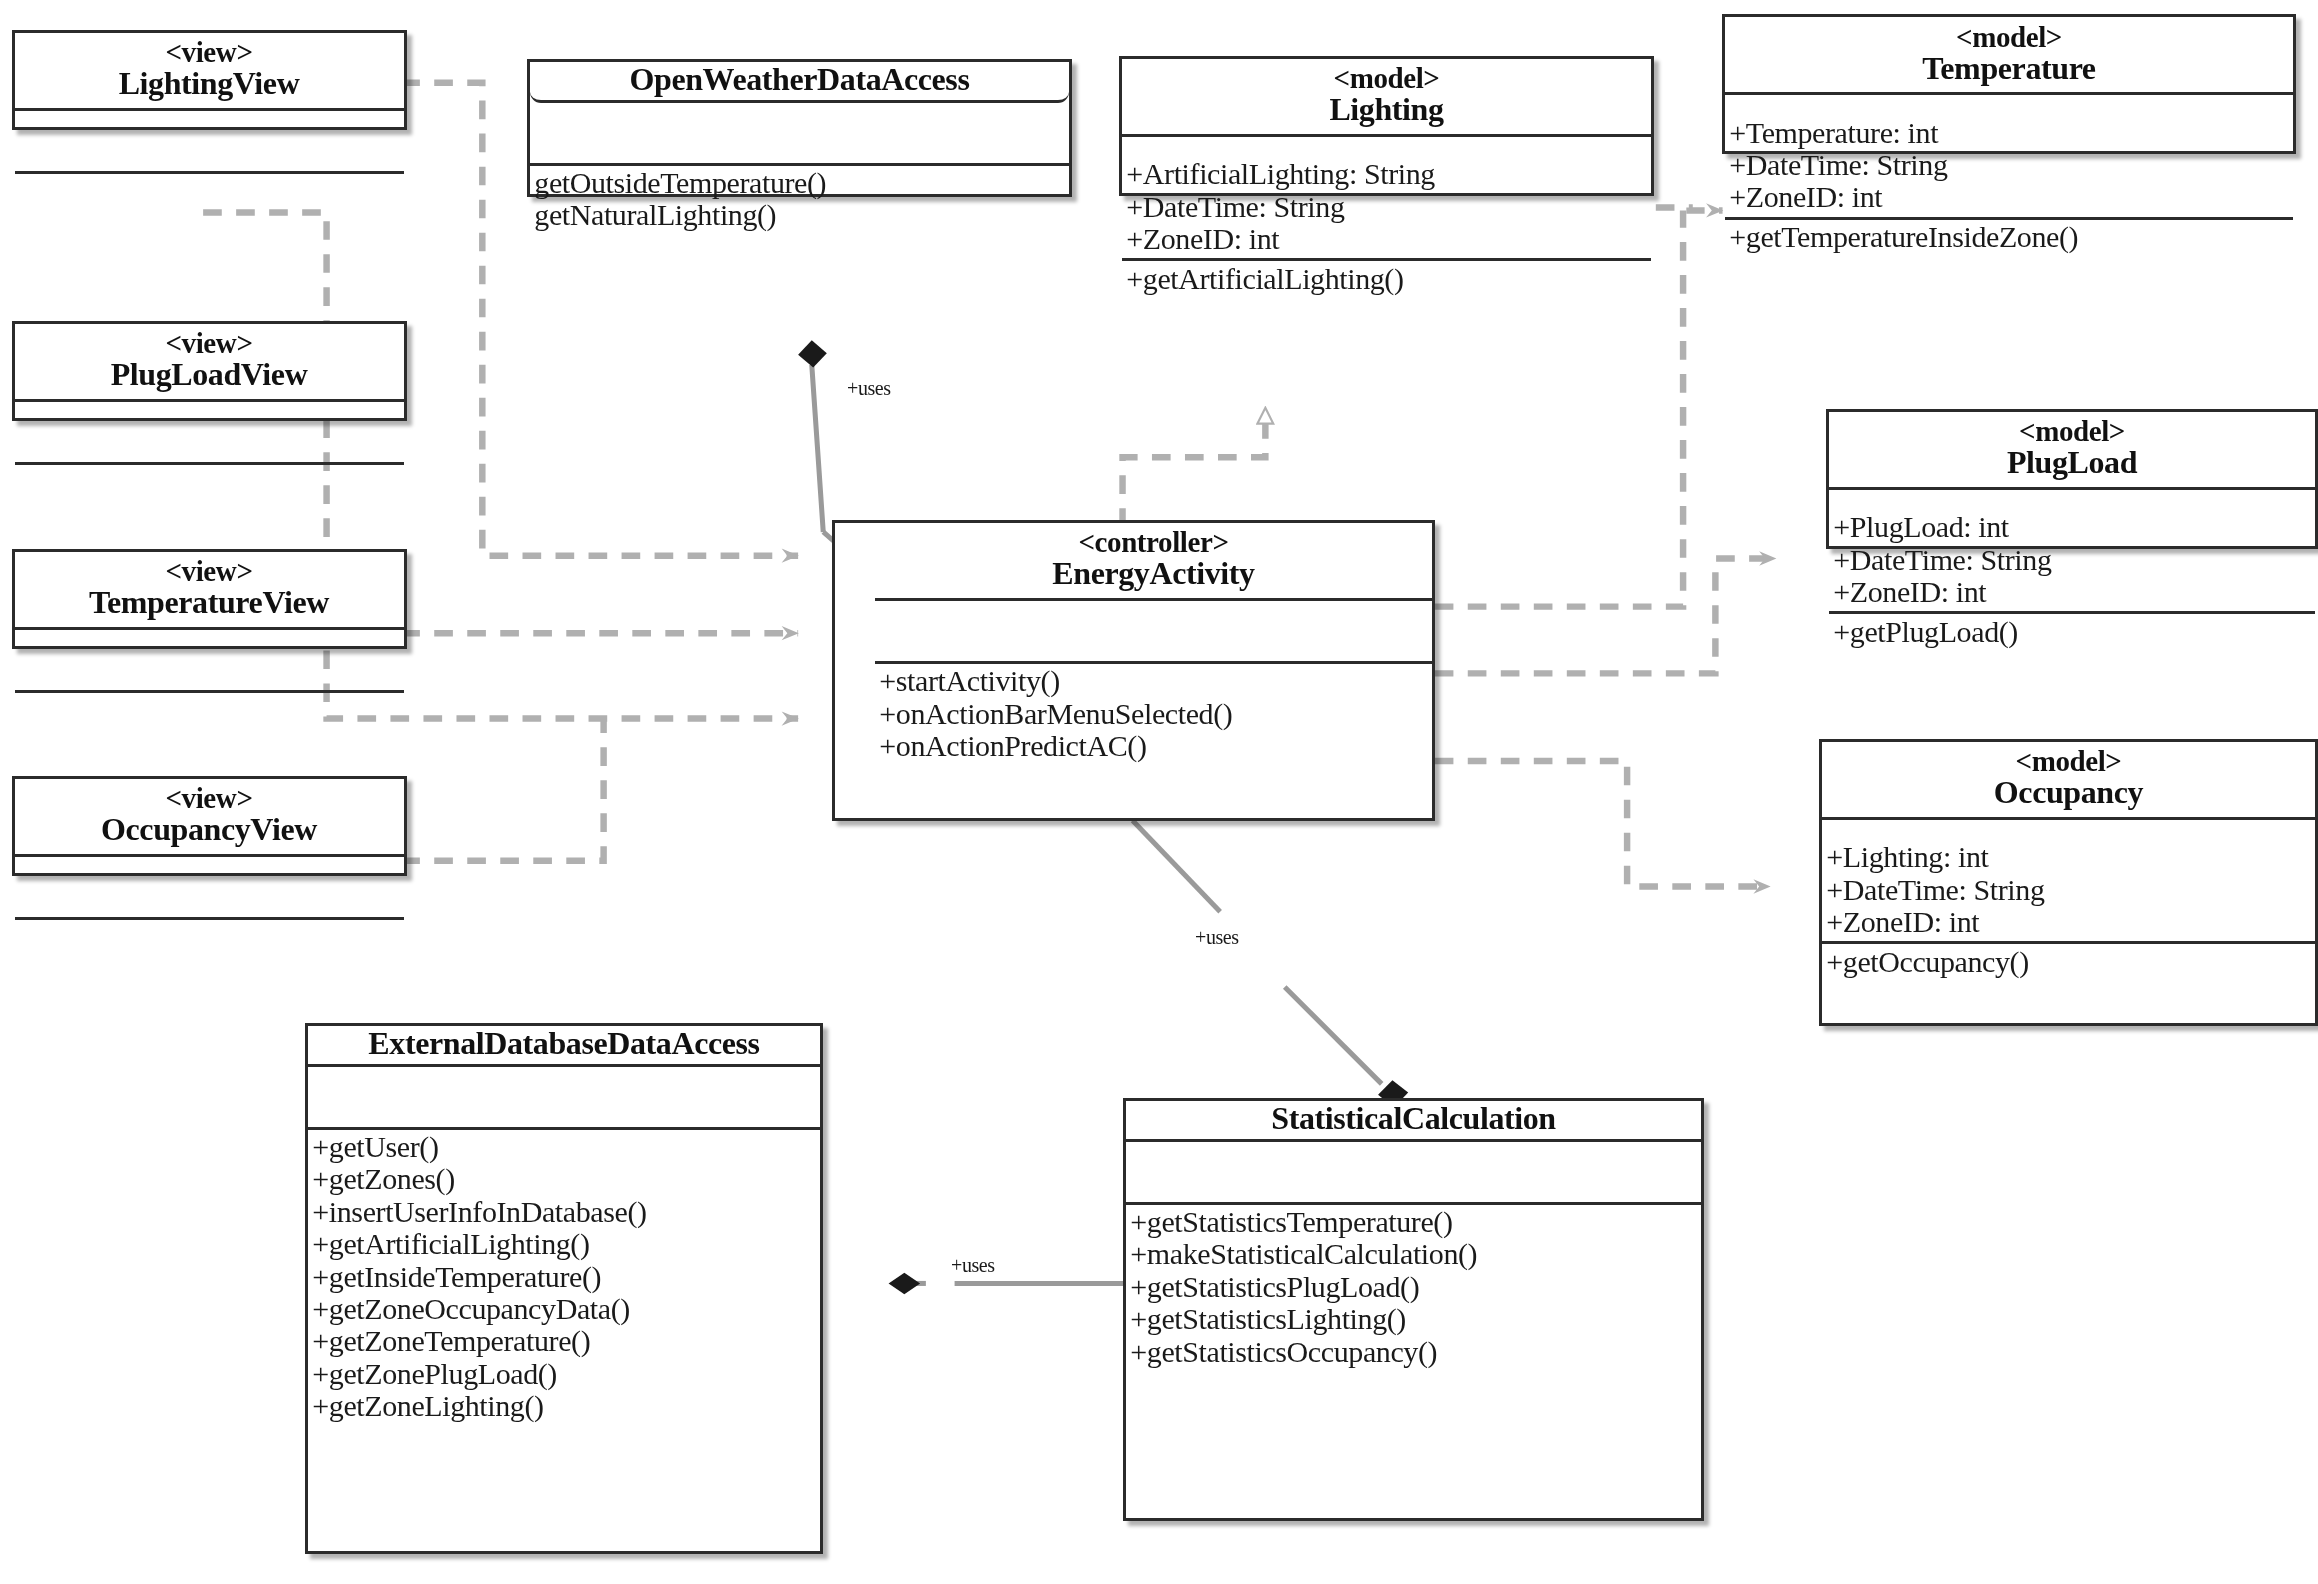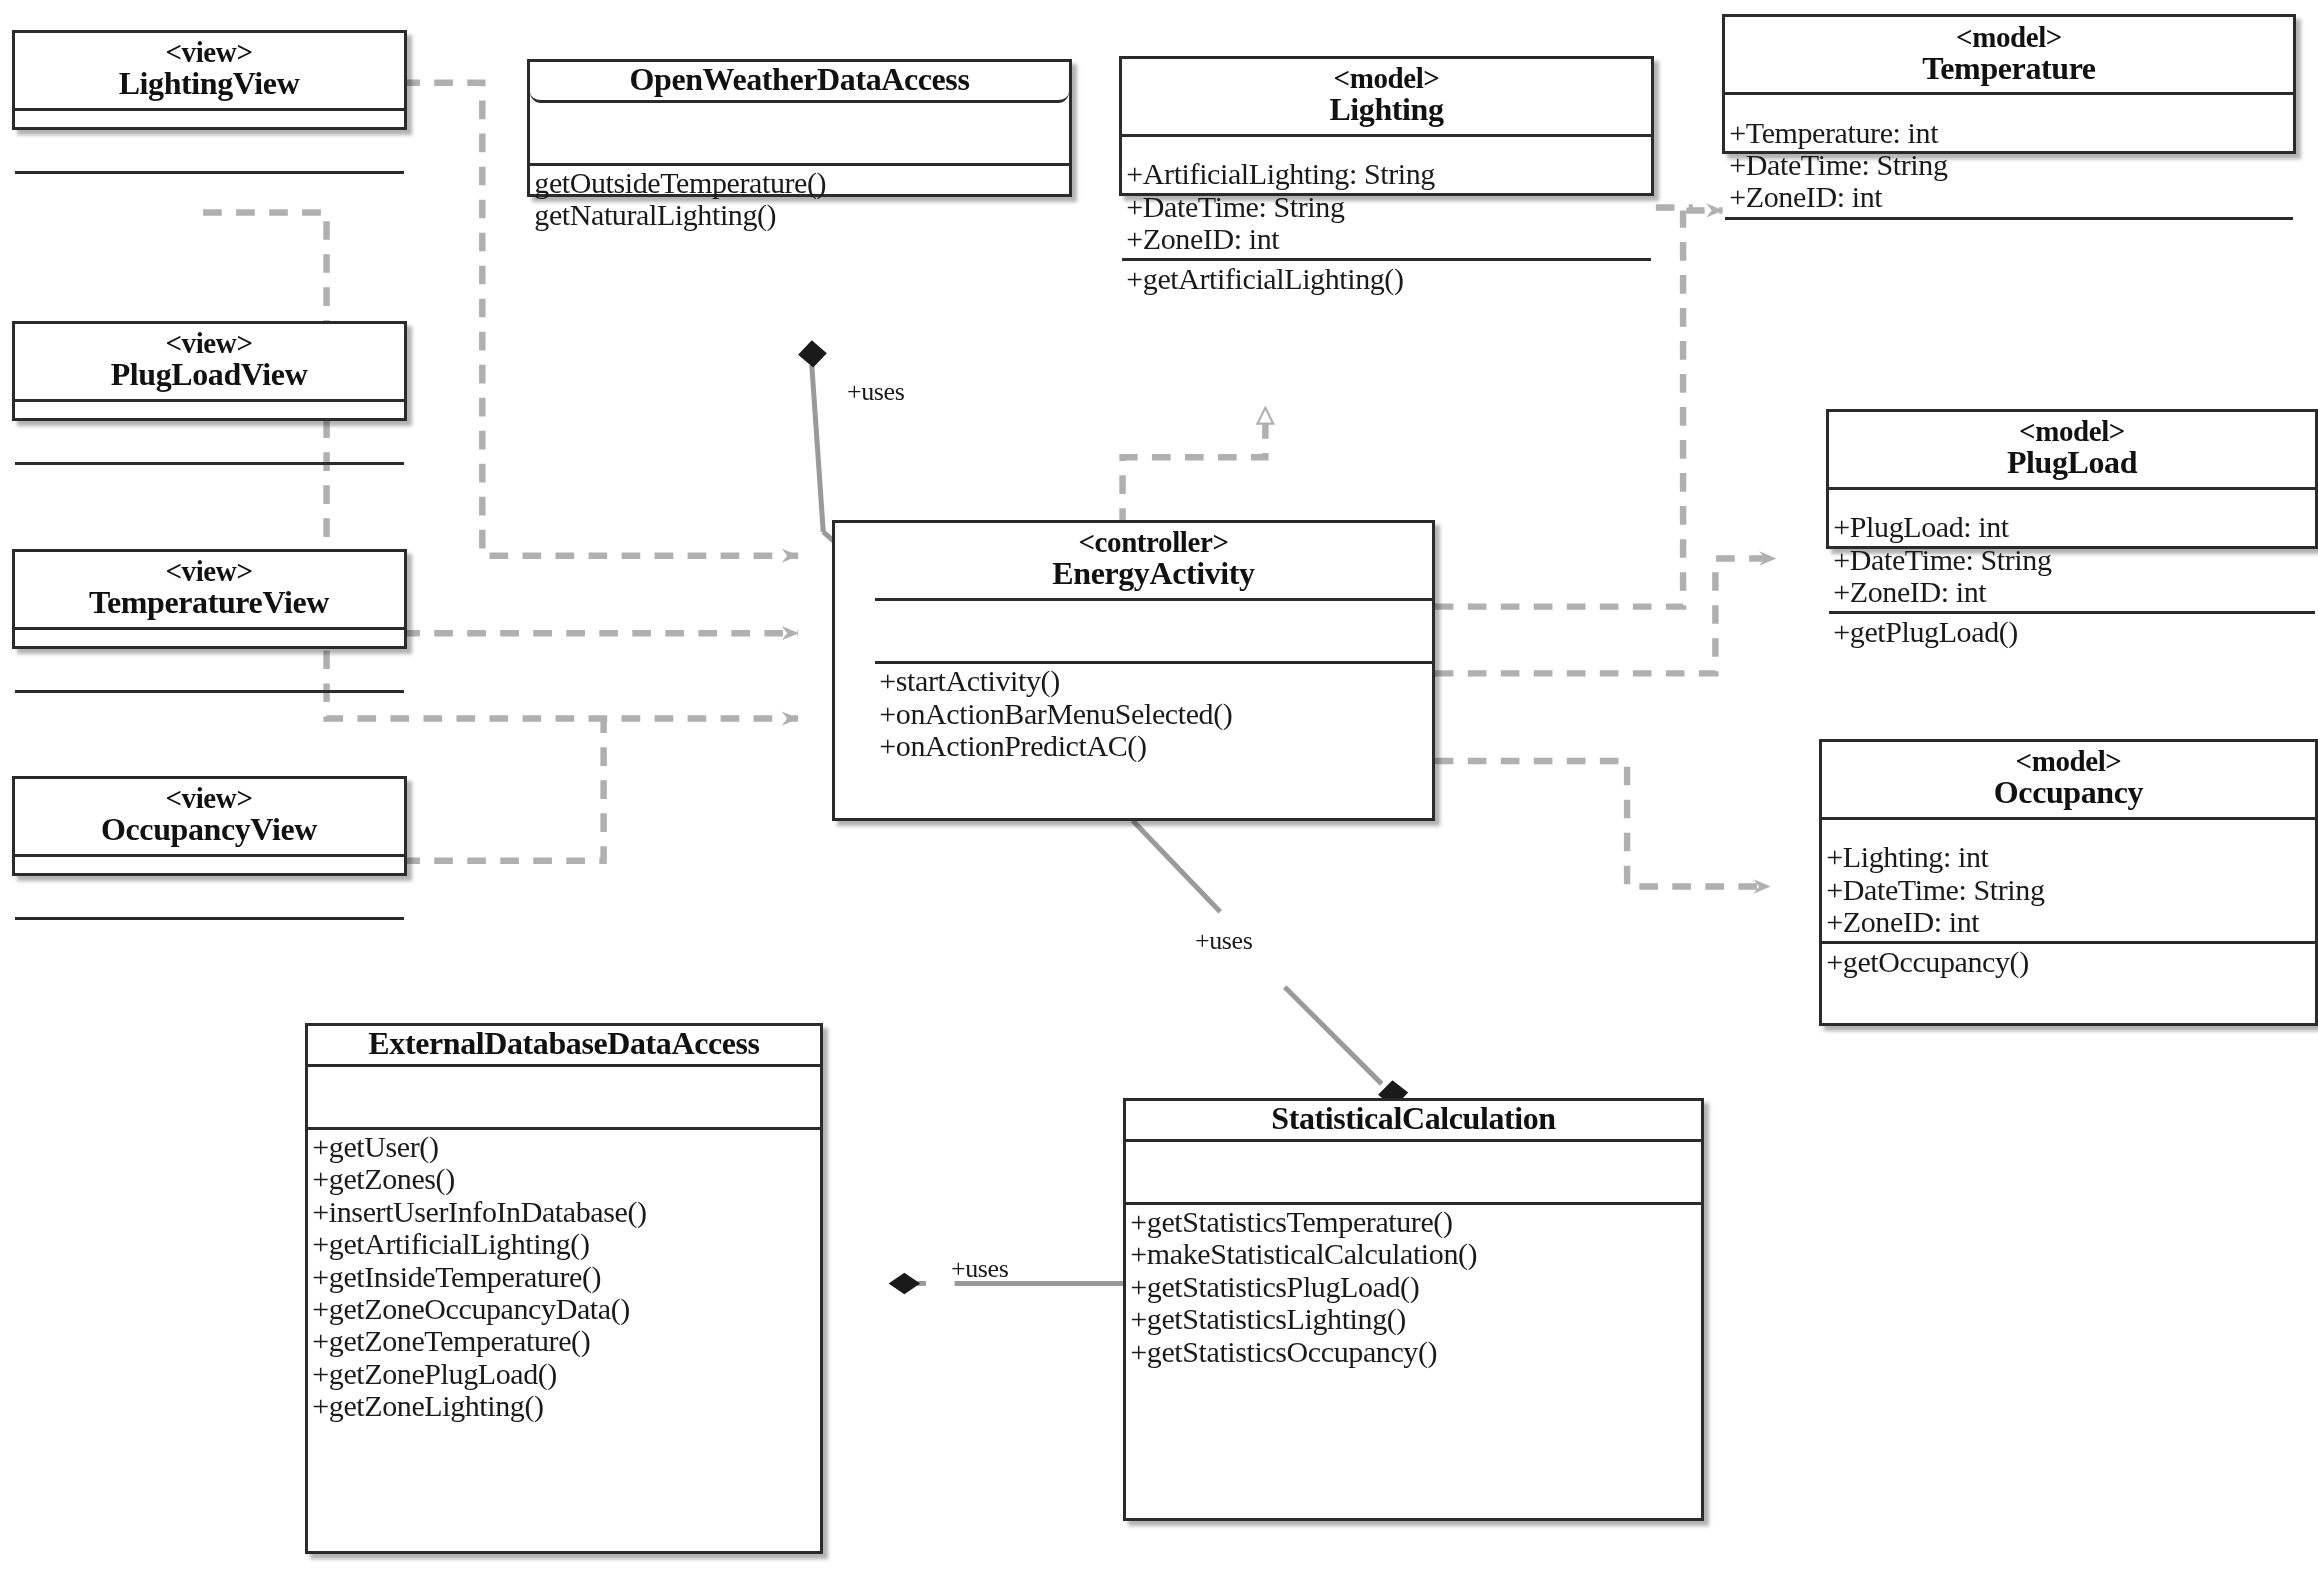--- a/index.html
+++ b/index.html
@@ -74,21 +74,21 @@
     position: absolute;
     left: 0; top: 0;
     width: 2319px;
     height: 1585px;
     z-index: 2;
     pointer-events: none;
   }
   .edge-label {
     position: absolute;
     font-family: "Liberation Serif", "DejaVu Serif", serif;
-    font-size: 26px;
+    font-size: 20px;
     color: #1a1a1a;
     white-space: nowrap;
     z-index: 6;
     letter-spacing: -0.4px;
   }
 </style>
 </head>
 <body>
 
 <div id="canvas">
@@ -208,20 +208,23 @@
   <div class="uml-class" style="left:1722px; top:14.4px; width:574px; height:140px;">
     <div class="uml-header">
       <span class="stereotype">&lt;model&gt;</span>
       <span class="classname">Temperature</span>
     </div>
     <div class="uml-attrs">
       <span class="member">+Temperature: int</span>
       <span class="member">+DateTime: String</span>
       <span class="member">+ZoneID: int</span>
     </div>
+    <div class="uml-ops">
+      <span class="member">+getTemperatureInsideZone()</span>
+    </div>
   </div>
 
   <div class="uml-class" style="left:1826px; top:409px; width:492px; height:140px;">
     <div class="uml-header">
       <span class="stereotype">&lt;model&gt;</span>
       <span class="classname">PlugLoad</span>
     </div>
     <div class="uml-attrs">
       <span class="member">+PlugLoad: int</span>
       <span class="member">+DateTime: String</span>

